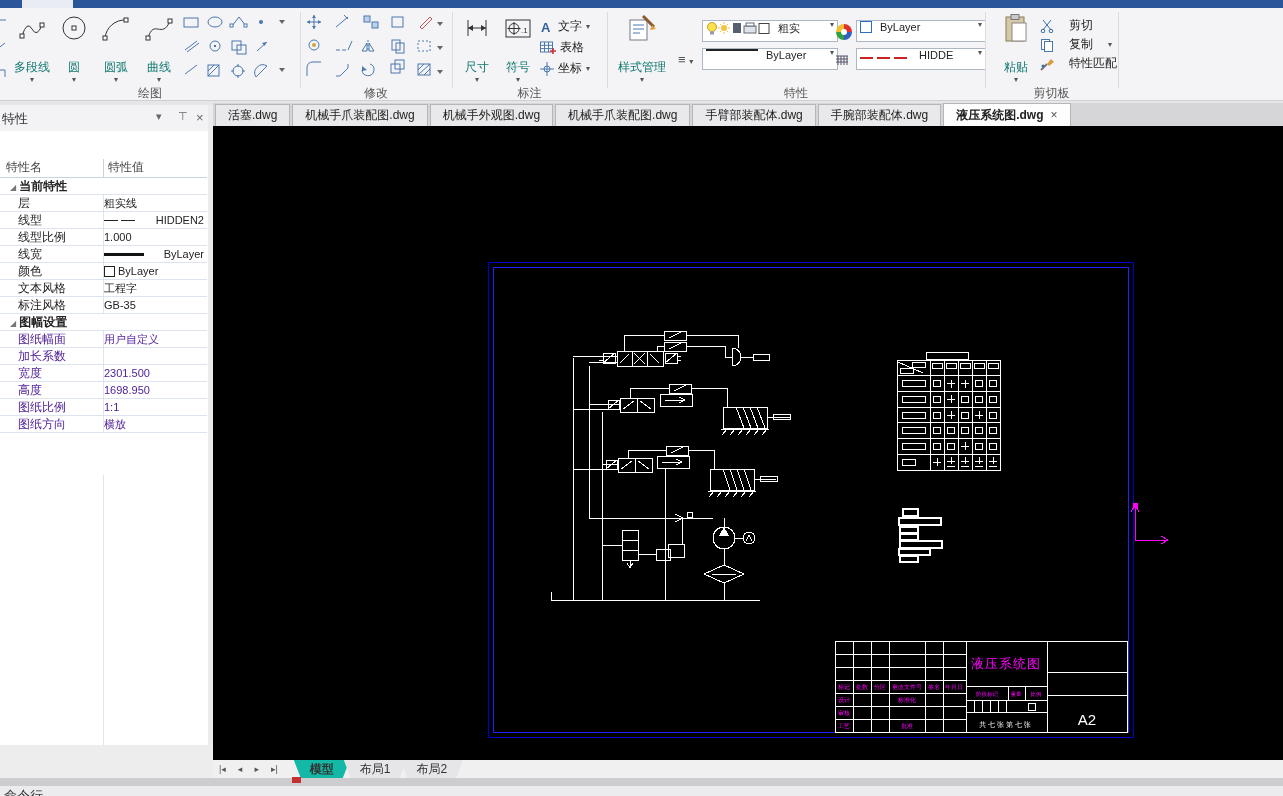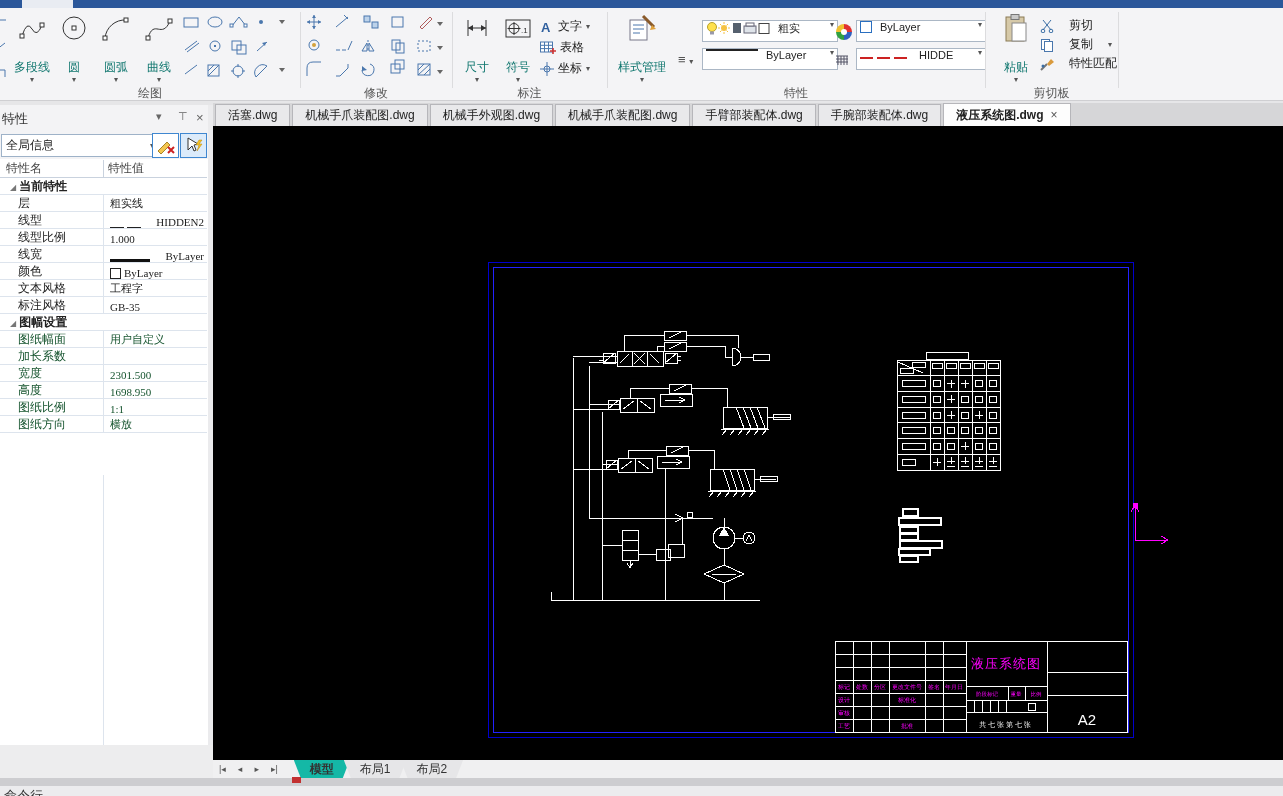--- a/index.html
+++ b/index.html
@@ -29,30 +29,30 @@
   #panel-title{left:0;top:0;width:208px;height:26px;background:#f3f3f5;color:#333;font-size:13px}
   #panel-title .t{position:absolute;left:2px;top:5px}
   .ptool{position:absolute;top:5px;color:#666;font-size:11px}
   #panel-combo-row{left:0;top:26px;width:208px;height:28px;background:#f3f3f5}
   #panel-select{position:absolute;left:1px;top:3px;width:148px;height:21px;background:#fff;
     border:1px solid #9eb2c8;font-size:12px;color:#222;display:flex;align-items:center;padding:0 4px}
   #panel-select .cv{flex:1}
   .pbtn{position:absolute;top:2px;width:25px;height:23px;background:#fff;border:1px solid #3f87d0;
     display:flex;align-items:center;justify-content:center}
   #grid{left:0;top:54px;width:207px}
-  .phead{display:flex;height:18px;border-bottom:1px solid #c9d2de;font-size:12px;color:#444;align-items:center}
+  .phead{display:flex;height:18px;border-bottom:1px solid #c9d2de;font-size:12px;color:#444;}
   .phead .c1{width:103px;padding-left:6px;box-sizing:border-box}
   .phead .c2{flex:1;border-left:1px solid #c9d2de;padding-left:4px}
   .prow{display:flex;height:16px;border-bottom:1px solid #dde4ed;font-size:12px;color:#222;align-items:center}
   .prow .c1{width:103px;padding-left:18px;box-sizing:border-box;white-space:nowrap}
-  .prow .c2{flex:1;border-left:1px solid #dde4ed;padding-left:6px;height:100%;display:flex;
-    align-items:flex-end;font-family:Liberation Serif, serif;font-size:11px;gap:3px;white-space:nowrap}
+  .prow .c2{flex:1;border-left:1px solid #dde4ed;padding-left:0;height:100%;display:flex;
+    align-items:center;font-family:Liberation Sans, sans-serif;font-size:11px;gap:3px;white-space:nowrap}
   .prow.group .c1{font-weight:bold;padding-left:10px}
   .prow.group .c2{border-left:none}
-  .prow.dim .c1,.prow.dim .c2{color:#14532d}
+  .prow.dim .c1,.prow.dim .c2{color:#4c1d95}
   .tri{color:#777;font-size:8px;margin-right:3px}
   .ldash{display:inline-block;width:14px;border-top:1px solid #222}
   .lthick{display:inline-block;width:40px;border-top:3px solid #111}
   .csq{display:inline-block;width:9px;height:9px;border:1px solid #222;background:#fff}
   #vext{left:103px;top:370px;width:1px;height:297px;background:#dde4ed}
   #scrollstrip{left:208px;top:105px;width:5px;height:640px;background:#ebebed}
   
   #tabstrip{left:213px;top:103px;width:1070px;height:23px;background:#d6d6d8;display:flex;align-items:flex-end}
   .dtab{height:21px;margin-left:2px;padding:0 12px;font-size:12px;color:#222;background:#e9e9eb;
     border:1px solid #b6b6ba;border-bottom:none;display:flex;align-items:center;gap:7px;white-space:nowrap}
@@ -320,38 +320,20 @@
   <div class="abs glabel" style="left:985px;width:133px">剪切板</div>
   <div class="abs gsep" style="left:1118px"></div>
 </div>
 
 <div class="abs" id="panel">
   <div class="abs" id="panel-title">
     <span class="t">特性</span>
     <span class="ptool" style="left:156px">▾</span>
     <span class="ptool" style="left:178px">⊤</span>
     <span class="ptool" style="left:196px;font-size:13px">×</span>
-  </div>
-  <div class="abs" id="panel-combo-row">
-    <div id="panel-select">
-      <span class="cv">全局信息</span>
-      <span class="caret">▾</span>
-    </div>
-    <div class="pbtn" style="left:152px">
-      <svg width="20" height="18" viewBox="0 0 20 18">
-        <path d="M2,14 L11,5 l3,3 -9,9 z" fill="#f3c64f" stroke="#a8842a"></path>
-        <path d="M12,10 L18,16 M18,10 L12,16" stroke="#cc2222" stroke-width="2"></path>
-      </svg>
-    </div>
-    <div class="pbtn" style="left:180px;background:#dcebfa">
-      <svg width="18" height="18" viewBox="0 0 18 18">
-        <path d="M3,1 L3,13 L7,9 L9,14 L11,13 L9,8 L13,7 Z" fill="#fff" stroke="#333"></path>
-        <path d="M14,3 l-3,5 h3 l-2,6 5,-7 h-3 l3,-4 z" fill="#f7c325" stroke="#b8860b" stroke-width="0.5"></path>
-      </svg>
-    </div>
   </div>
   <div class="abs" id="grid">
     <div class="phead">
       <div class="c1">特性名</div>
       <div class="c2">特性值</div>
     </div>
     <div class="prow group">
       <div class="c1"><span class="tri">◢</span><span>当前特性</span></div>
         <div class="c2"></div>
     </div>

